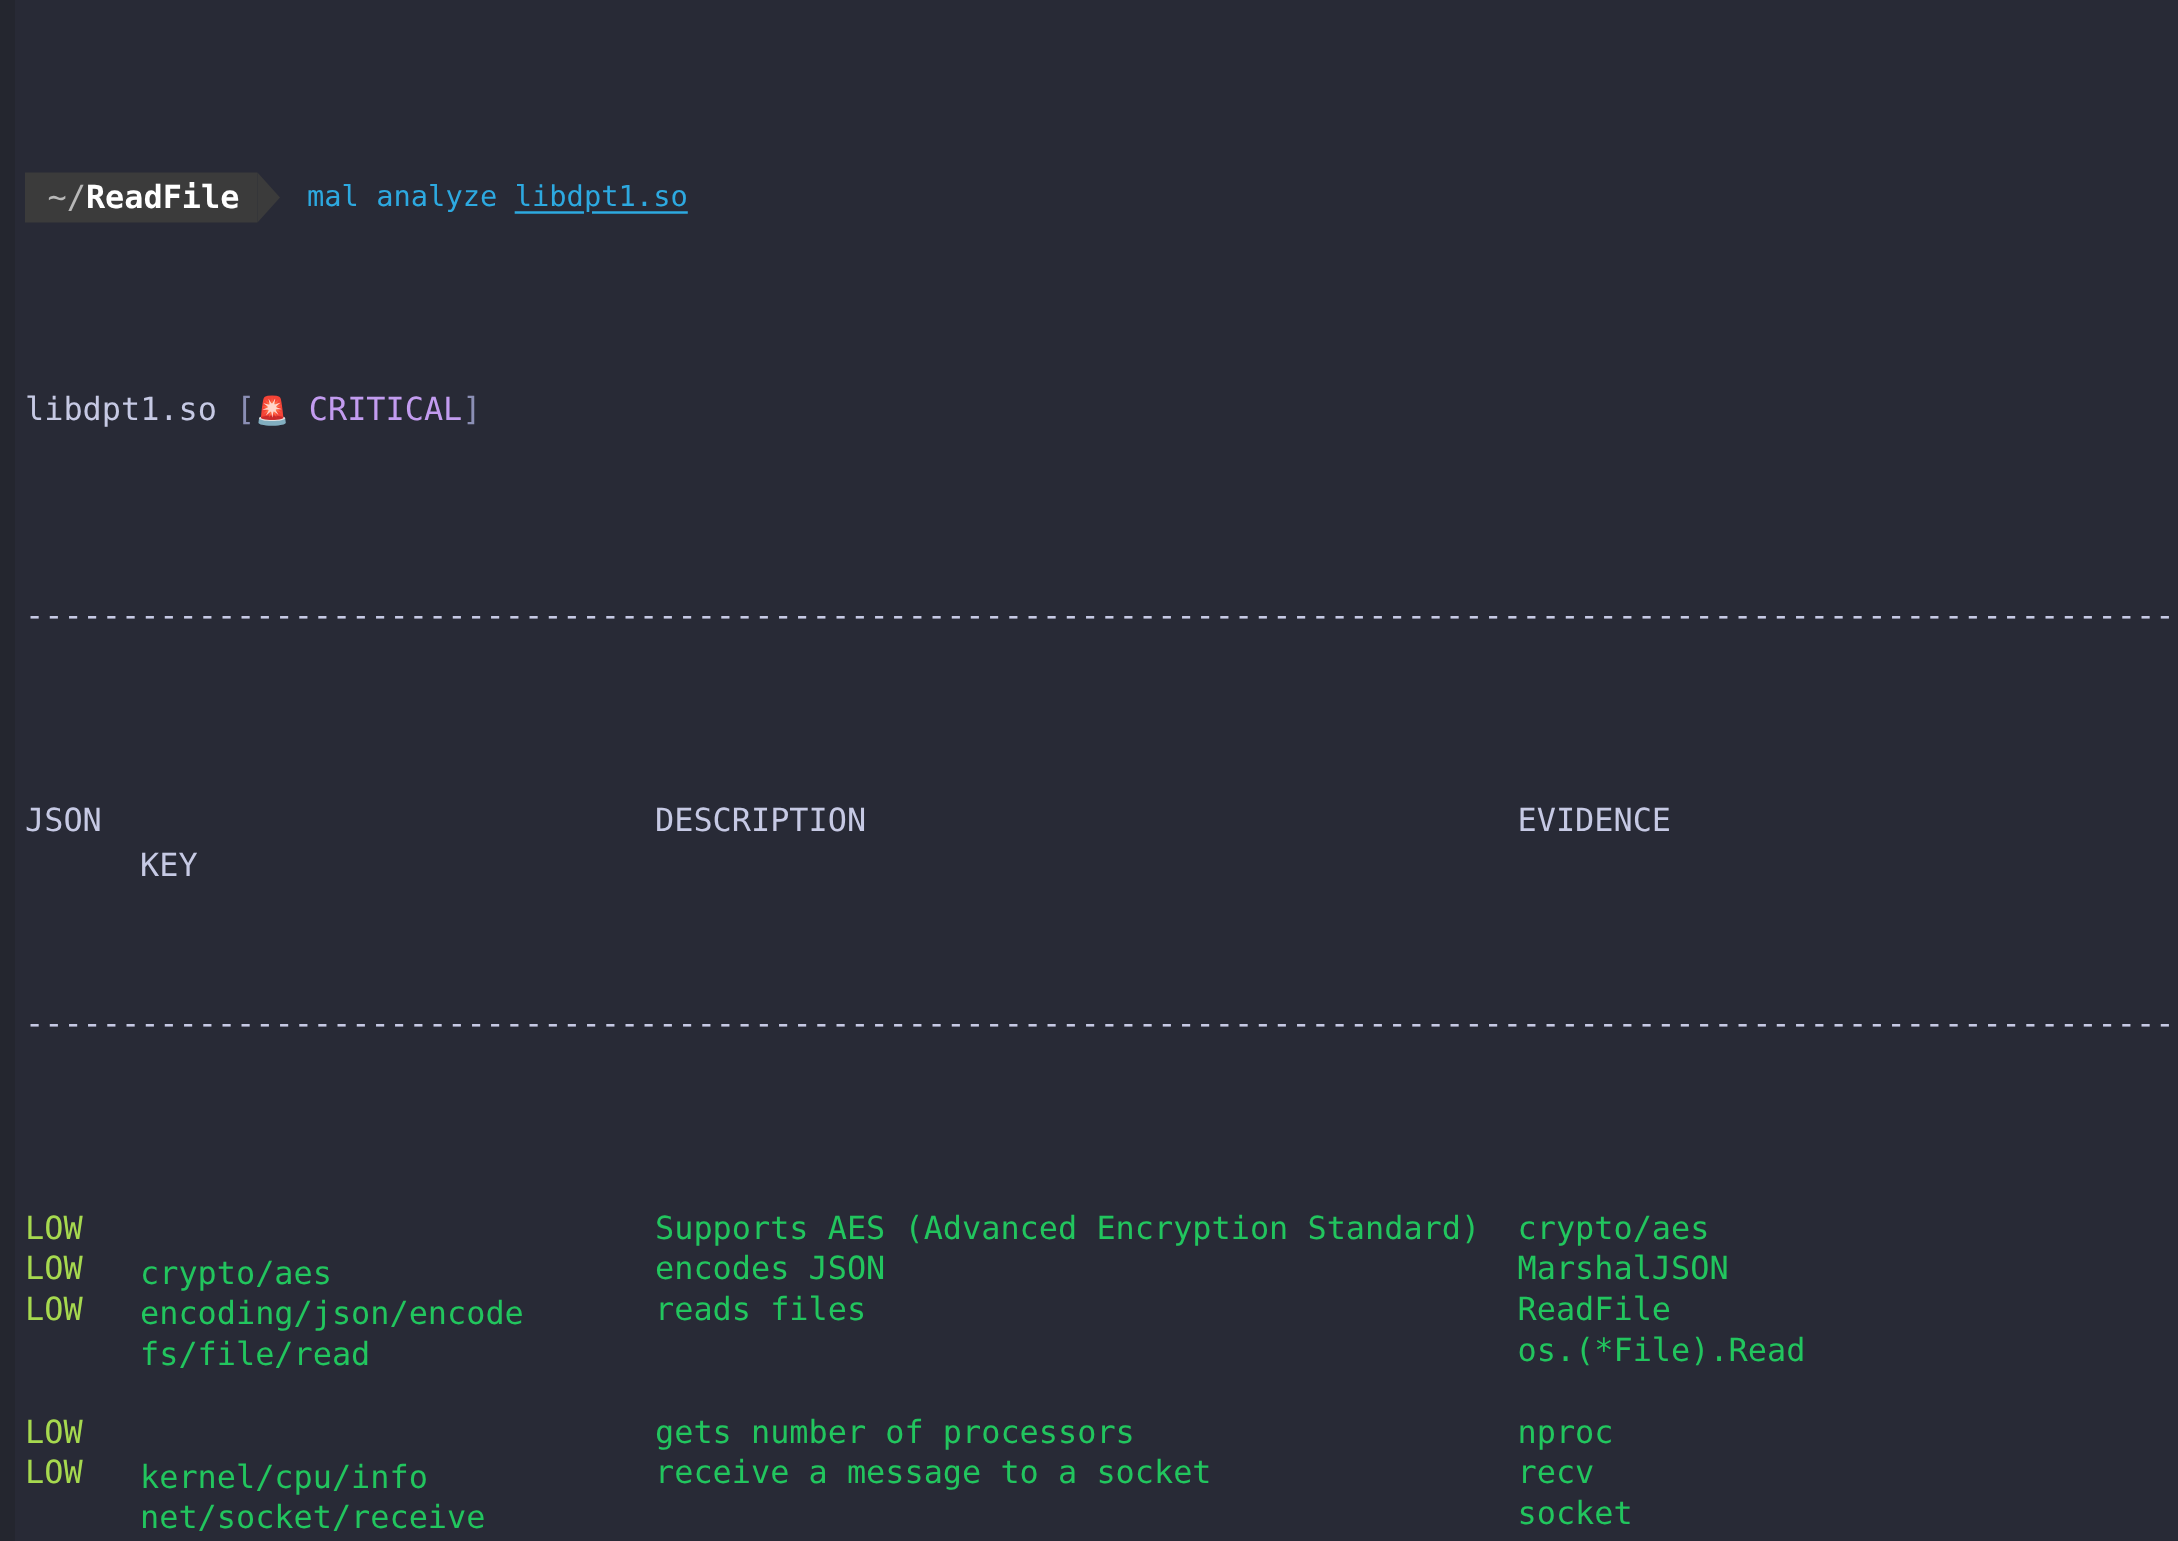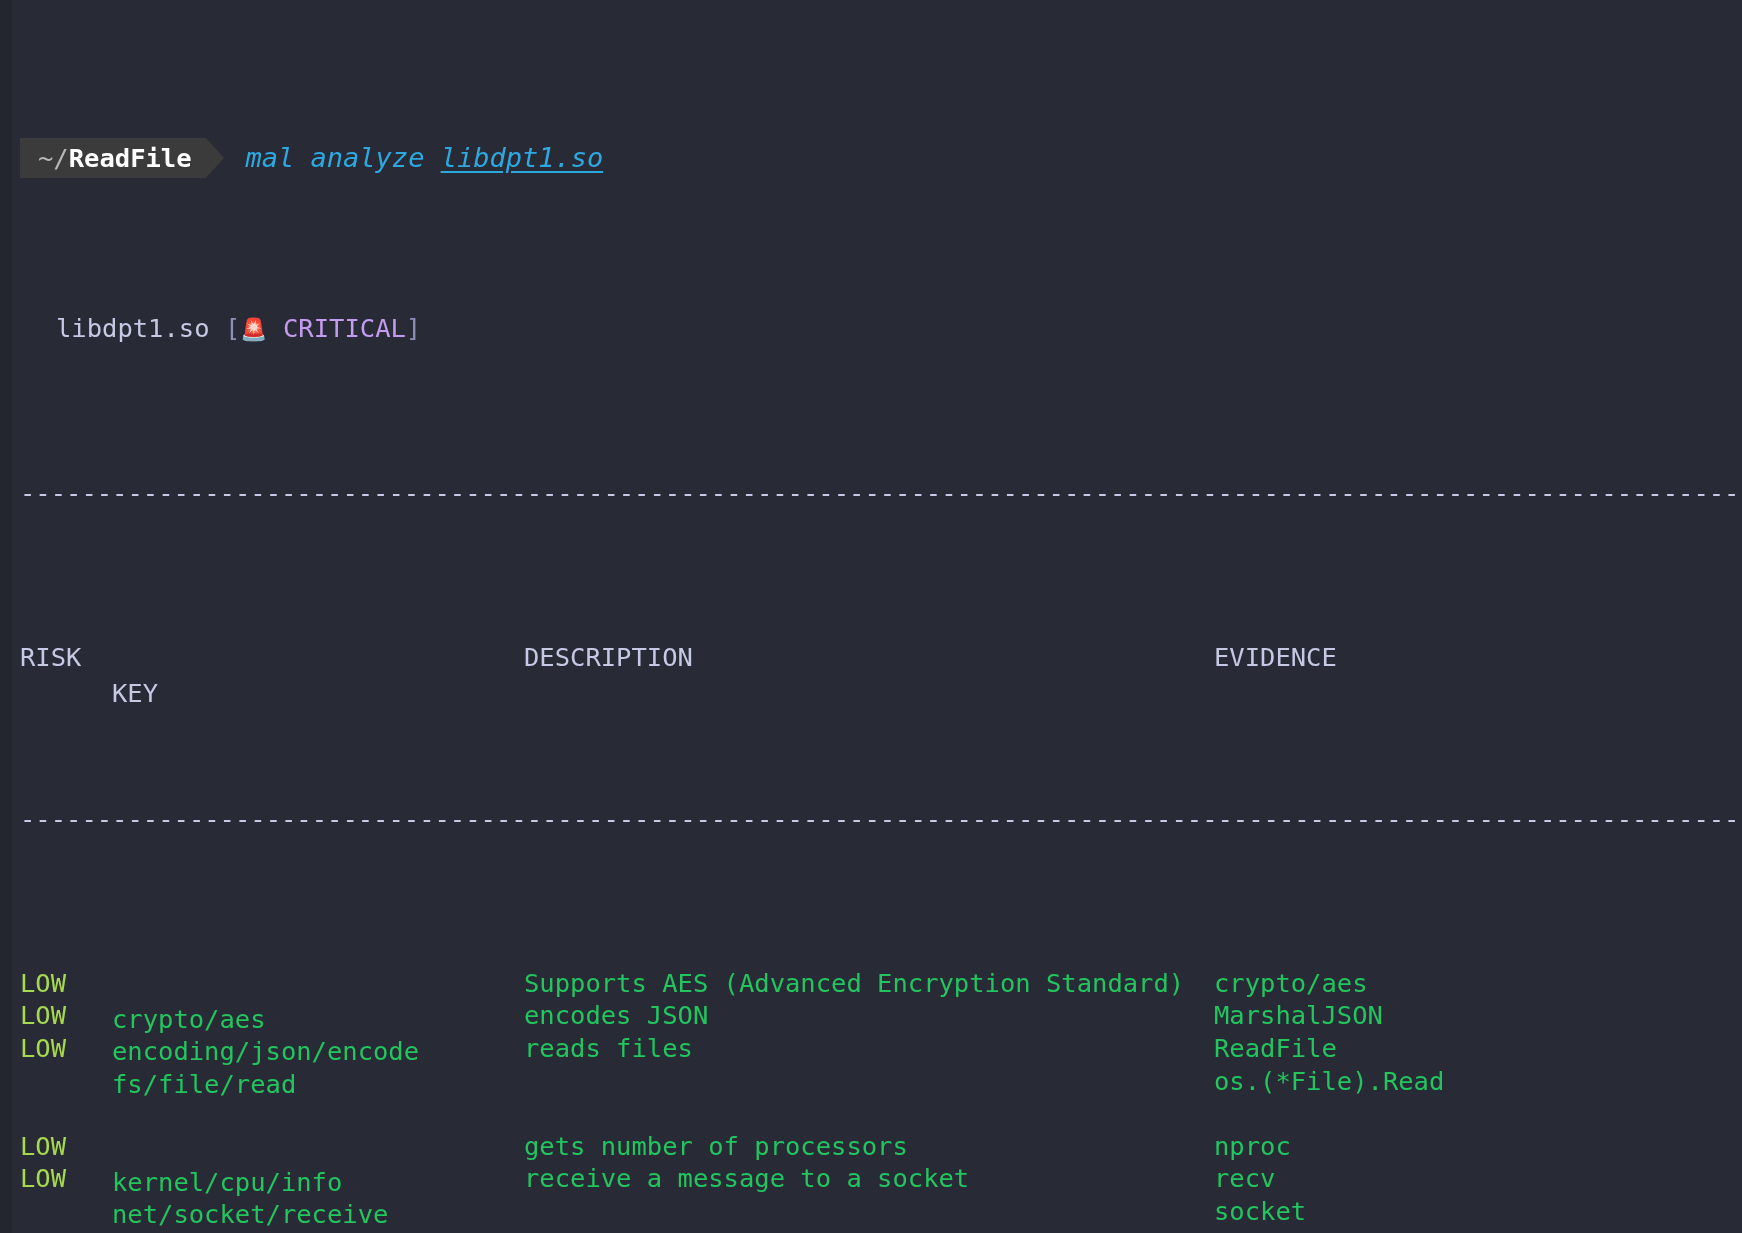--- a/index.html
+++ b/index.html
@@ -65,38 +65,36 @@
   .seg .slash { color: #b8b8b8; font-weight: 400; }
   .seg-arrow {
     width: 0; height: 0;
     border-top: 20px solid transparent;
     border-bottom: 20px solid transparent;
     border-left: 18px solid #3b3b3b;
   }
   .cmd {
     margin-left: 22px;
     color: #2da9e0;
-    font-size: 27px;
+    font-size: 23px;
     white-space: pre;
-    font-style: italic;
   }
   .cmd .sub { color: #2da9e0; }
   .cmd .arg {
     color: #2da9e0;
     text-decoration: underline;
     text-underline-offset: 4px;
   }
 
   
   .titleline {
     white-space: pre;
     font-size: 25.5px;
     line-height: 34px;
     color: #c6c9e4;
-    margin-left: 36px;
   }
   .titleline .bracket { color: #8b8fb5; }
   .titleline .sev-crit { color: #c39cf0; }
   .emoji {
     font-family: "DejaVu Sans", sans-serif;
     font-size: 22px;
   }
 
   
   .rule {
@@ -152,21 +150,21 @@
       <span class="cmd"><span>mal</span> <span class="sub">analyze</span> <span class="arg">libdpt1.so</span></span>
     </div>
 
     
     <div class="titleline"><span>libdpt1.so</span> <span class="bracket">[</span><span class="emoji">🚨</span> <span class="sev-crit">CRITICAL</span><span class="bracket">]</span></div>
 
     
     <div class="rule">--------------------------------------------------------------------------------------------------------------------------------------------------------------</div>
 
     
-    <div class="row"><span class="col c-risk hdr">RISK</span><span class="col c-key hdr">KEY</span><span class="col c-desc hdr">DESCRIPTION</span><span class="col c-evid hdr">EVIDENCE</span></div>
+    <div class="row"><span class="col c-risk hdr">JSON</span><span class="col c-key hdr">KEY</span><span class="col c-desc hdr">DESCRIPTION</span><span class="col c-evid hdr">EVIDENCE</span></div>
 
     
     <div class="rule">--------------------------------------------------------------------------------------------------------------------------------------------------------------</div>
 
     
     <div class="tbl" id="table-body"><div class="row"><span class="col c-risk risk-LOW" style="color: rgb(166, 217, 79);">LOW</span><span class="col c-key key">crypto/aes</span><span class="col c-desc desc">Supports AES (Advanced Encryption Standard)</span><span class="col c-evid evid">crypto/aes</span></div><div class="row"><span class="col c-risk risk-LOW" style="color: rgb(166, 217, 79);">LOW</span><span class="col c-key key">encoding/json/encode</span><span class="col c-desc desc">encodes JSON</span><span class="col c-evid evid">MarshalJSON</span></div><div class="row"><span class="col c-risk risk-LOW" style="color: rgb(166, 217, 79);">LOW</span><span class="col c-key key">fs/file/read</span><span class="col c-desc desc">reads files</span><span class="col c-evid evid">ReadFile</span></div><div class="row"><span class="col c-risk"></span><span class="col c-key key"></span><span class="col c-desc desc"></span><span class="col c-evid evid">os.(*File).Read</span></div><div class="spacer"></div><div class="row"><span class="col c-risk risk-LOW" style="color: rgb(166, 217, 79);">LOW</span><span class="col c-key key">kernel/cpu/info</span><span class="col c-desc desc">gets number of processors</span><span class="col c-evid evid">nproc</span></div><div class="row"><span class="col c-risk risk-LOW" style="color: rgb(166, 217, 79);">LOW</span><span class="col c-key key">net/socket/receive</span><span class="col c-desc desc">receive a message to a socket</span><span class="col c-evid evid">recv</span></div><div class="row"><span class="col c-risk"></span><span class="col c-key key"></span><span class="col c-desc desc"></span><span class="col c-evid evid">socket</span></div><div class="spacer"></div></div>
 
     
     
 

